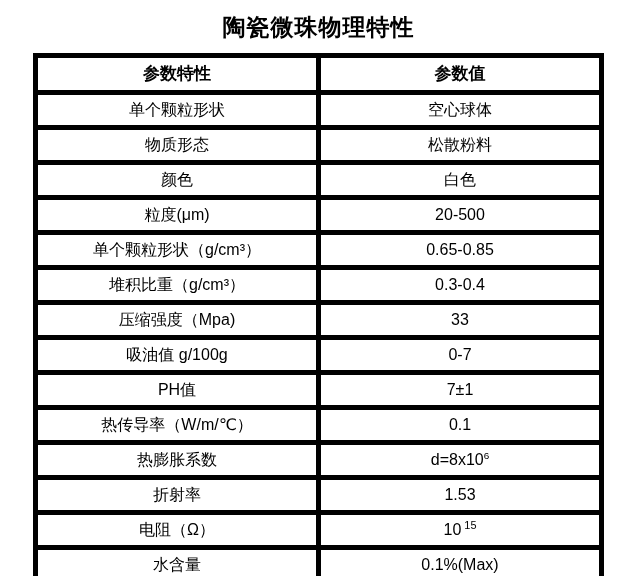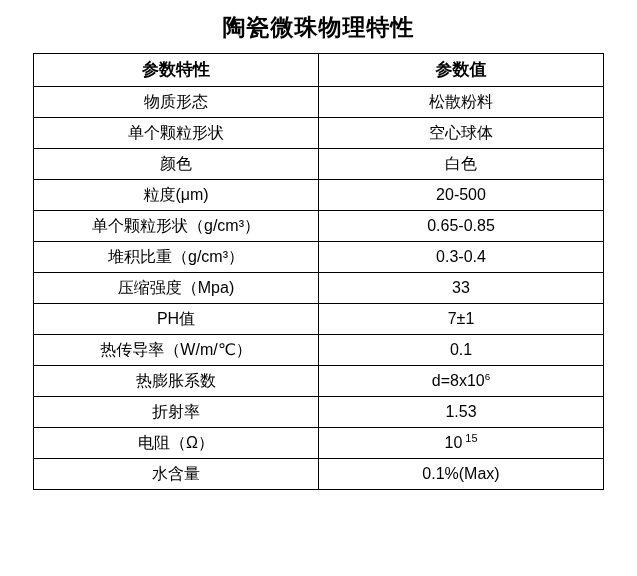--- a/index.html
+++ b/index.html
@@ -35,21 +35,21 @@
   }
   table.spec {
     width: 571px;
     border-collapse: collapse;
     table-layout: fixed;
     border: 1px solid #000;
   }
   table.spec col.c1 { width: 50%; }
   table.spec col.c2 { width: 50%; }
   table.spec th, table.spec td {
-    border: 1px solid #000000;
+    border: 5px solid #000000;
     text-align: center;
     vertical-align: middle;
     height: 30px;
     padding: 0 4px;
     font-size: 16px;
     line-height: 1.1;
     white-space: nowrap;
     overflow: hidden;
   }
   table.spec thead th {
@@ -92,46 +92,50 @@
           <col class="c2">
         </colgroup>
       <thead>
         <tr>
           <th>参数特性</th>
           <th>参数值</th>
         </tr>
       </thead>
       <tbody id="spec-body">
           <tr>
+            <td class="param">单个颗粒形状</td>
+            <td class="value"><span>空心球体</span></td>
+          </tr>
+          <tr>
             <td class="param">物质形态</td>
             <td class="value"><span>松散粉料</span></td>
-          </tr>
-          <tr>
-            <td class="param">单个颗粒形状</td>
-            <td class="value"><span>空心球体</span></td>
           </tr>
           <tr>
             <td class="param">颜色</td>
             <td class="value"><span>白色</span></td>
           </tr>
           <tr>
             <td class="param">粒度(μm)</td>
             <td class="value"><span>20-500</span></td>
           </tr>
           <tr>
             <td class="param">单个颗粒形状（g/cm³）</td>
             <td class="value"><span>0.65-0.85</span></td>
           </tr>
           <tr>
             <td class="param">堆积比重（g/cm³）</td>
             <td class="value"><span>0.3-0.4</span></td>
           </tr>
           <tr>
             <td class="param">压缩强度（Mpa)</td>
             <td class="value"><span>33</span></td>
+          </tr>
+          <tr>
+            <td class="param">吸油值 g/100g</td>
+            <td class="value"><span>0-7</span></td>
           </tr>
           <tr>
             <td class="param">PH值</td>
             <td class="value"><span>7±1</span></td>
           </tr>
           <tr>
             <td class="param">热传导率（W/m/℃）</td>
             <td class="value"><span>0.1</span></td>
           </tr>
           <tr>

